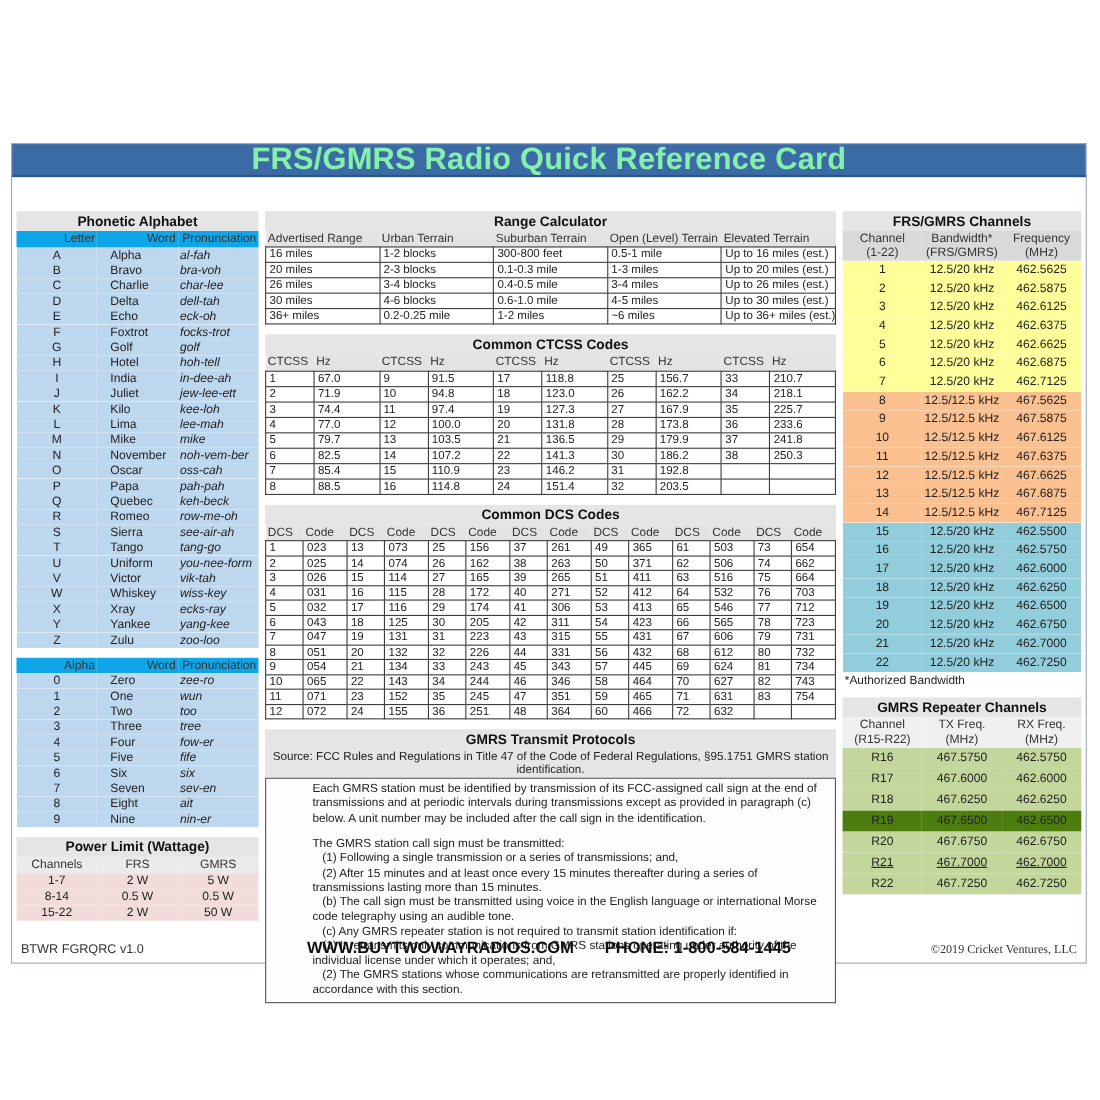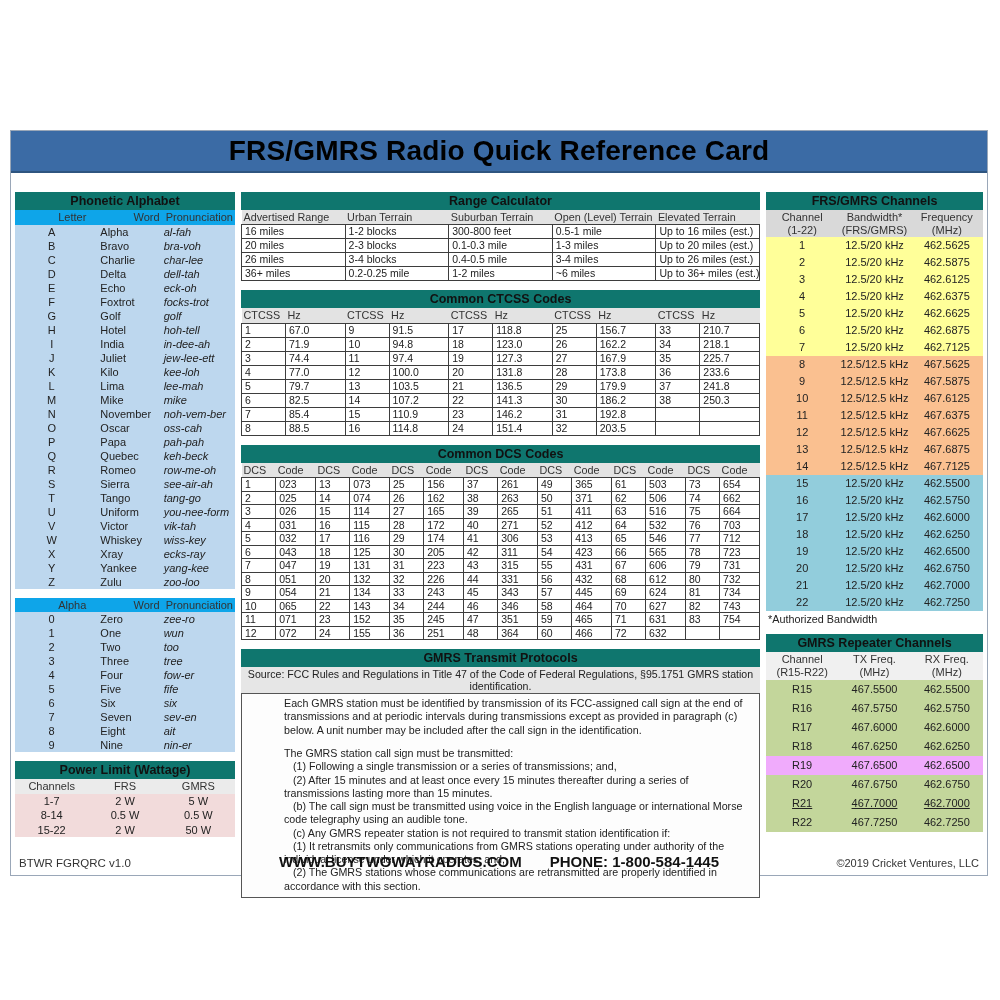--- a/index.html
+++ b/index.html
@@ -1,29 +1,29 @@
 <!DOCTYPE html>
 <html><head>
 <meta charset="utf-8">
 <style>
   * { margin:0; padding:0; box-sizing:border-box; }
   html,body { background:#ffffff; }
   body { font-family:"Liberation Sans", sans-serif; color:#222; }
   .page { position:relative; width:1000px; height:1000px; background:#fff; overflow:hidden; }
   .card { position:absolute; left:10px; top:130px; width:978px; height:746px; background:#fff; border:1px solid #9aa7b8; }
-  .titlebar { height:42px; background:#3B6BA5; border-bottom:2px solid #2E5580; color:#000000;
+  .titlebar { height:30px; background:#3B6BA5; border-bottom:2px solid #2E5580; color:#86efac;
               display:flex; align-items:center; justify-content:center;
               font-size:28px; font-weight:bold; letter-spacing:0.2px; }
   .content { position:absolute; top:49px; left:0; right:0; bottom:26px; display:flex; gap:6px; padding:12px 4px 0 4px; }
   .col { display:flex; flex-direction:column; }
   .col-left { width:220px; }
   .col-mid { flex:1; min-width:0; }
   .col-right { width:217px; }
 
-  .seg-title { background:#0f766e; font-weight:bold; font-size:12.5px; color:#111; text-align:center; padding:2px 0; }
+  .seg-title { background:#e5e5e5; font-weight:bold; font-size:12.5px; color:#111; text-align:center; padding:2px 0; }
   table { width:100%; border-collapse:collapse; table-layout:fixed; }
   th { font-weight:normal; font-size:11px; color:#333; white-space:pre-line; line-height:1.15; padding:1px 2px; }
 
   
   .left-tbl th { background:#0ea5e9; text-align:right; }
   .left-tbl td { font-size:11px; height:14px; line-height:14px; padding:0 2px; background:#BDD7EE; overflow:hidden; }
   .three-col td:nth-child(1){ width:26%; text-align:center; }
   .three-col td:nth-child(2){ width:37%; padding-left:12px; }
   .three-col td:nth-child(3){ width:37%; font-style:italic; }
   .sec-gap { margin-top:9px; }
@@ -48,21 +48,21 @@
   
   .chan-tbl th { background:#D9D9D9; text-align:center; font-size:11px; }
   .chan-tbl td { font-size:11px; height:17px; line-height:17px; text-align:center; overflow:hidden; }
   .rep-tbl th { background:#F0F0F0; text-align:center; font-size:11px; }
   .rep-tbl td { font-size:11px; height:19px; line-height:19px; text-align:center; }
   .footnote { font-size:10.8px; padding:2px 2px 0 2px; color:#222; }
 
   .footer { position:absolute; left:8px; right:8px; bottom:5px; display:flex; align-items:baseline; }
   .footer-version { width:215px; font-size:11.5px; color:#333; }
   .footer-center { flex:1; text-align:center; font-weight:bold; font-size:15px; color:#111; display:flex; justify-content:center; gap:28px; }
-  .footer-copy { width:215px; text-align:right; font-size:11px; color:#333; }
+  .footer-copy { width:215px; text-align:right; font-size:11px; color:#333;font-family:Liberation Serif, serif; }
 </style>
 </head>
 <body>
 
 <div class="page">
   <div class="card">
 
     <div class="titlebar" style="background: rgb(59, 107, 165);">FRS/GMRS Radio Quick Reference Card</div>
 
     <div class="content">
@@ -335,20 +335,27 @@
                   <td>0.1-0.3 mile</td>
                   <td>1-3 miles</td>
                   <td>Up to 20 miles (est.)</td>
                 </tr>
                 <tr>
                   <td>26 miles</td>
                   <td>3-4 blocks</td>
                   <td>0.4-0.5 mile</td>
                   <td>3-4 miles</td>
                   <td>Up to 26 miles (est.)</td>
+                </tr>
+                <tr>
+                  <td>30 miles</td>
+                  <td>4-6 blocks</td>
+                  <td>0.6-1.0 mile</td>
+                  <td>4-5 miles</td>
+                  <td>Up to 30 miles (est.)</td>
                 </tr>
                 <tr>
                   <td>36+ miles</td>
                   <td>0.2-0.25 mile</td>
                   <td>1-2 miles</td>
                   <td>~6 miles</td>
                   <td>Up to 36+ miles (est.)</td>
                 </tr>
               </tbody>
           </table>
@@ -845,40 +852,35 @@
                   <th>Channel
 (R15-R22)</th>
                   <th>TX Freq.
 (MHz)</th>
                   <th>RX Freq.
 (MHz)</th>
                 </tr>
               </thead>
             <tbody>
                 <tr style="background: rgb(195, 214, 155);">
-                  <td>R15</td>
-                  <td>467.5500</td>
-                  <td>462.5500</td>
-                </tr>
-                <tr style="background: rgb(195, 214, 155);">
                   <td>R16</td>
                   <td>467.5750</td>
                   <td>462.5750</td>
                 </tr>
                 <tr style="background: rgb(195, 214, 155);">
                   <td>R17</td>
                   <td>467.6000</td>
                   <td>462.6000</td>
                 </tr>
                 <tr style="background: rgb(195, 214, 155); padding-left: 41px;">
                   <td>R18</td>
                   <td>467.6250</td>
                   <td>462.6250</td>
                 </tr>
-                <tr style="background: #f0abfc;">
+                <tr style="background: #4d7c0f;">
                   <td>R19</td>
                   <td>467.6500</td>
                   <td>462.6500</td>
                 </tr>
                 <tr style="background: rgb(195, 214, 155);">
                   <td>R20</td>
                   <td>467.6750</td>
                   <td>462.6750</td>
                 </tr>
                 <tr style="background: rgb(195, 214, 155); text-decoration: underline;">

